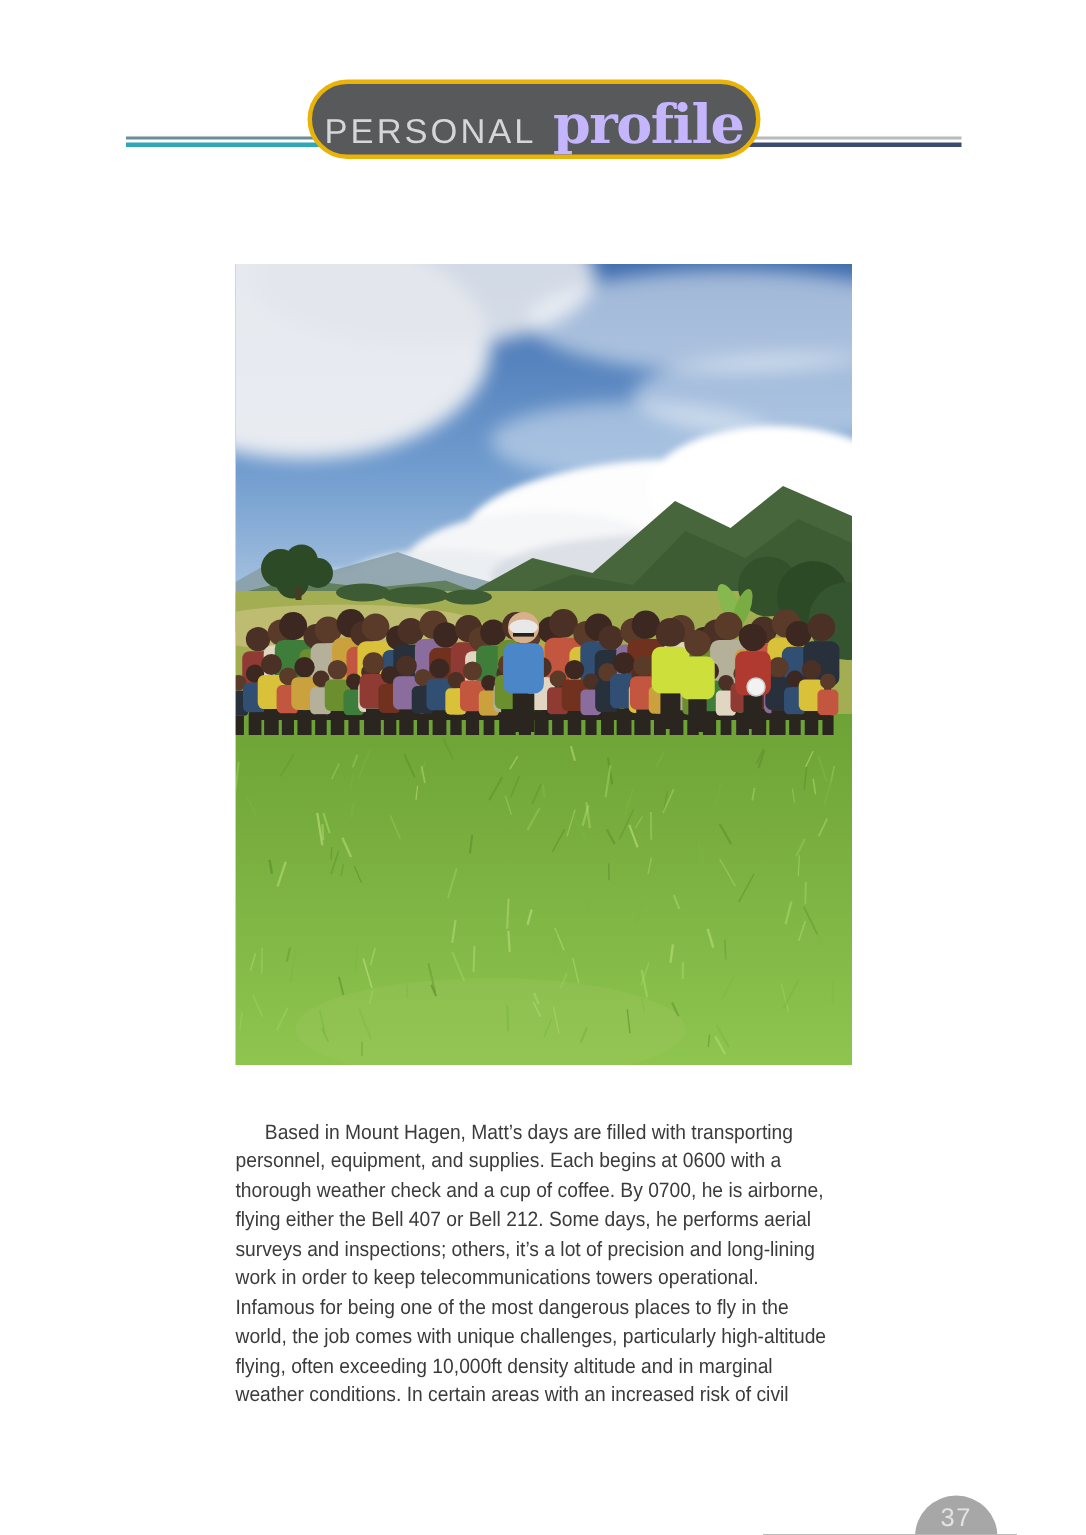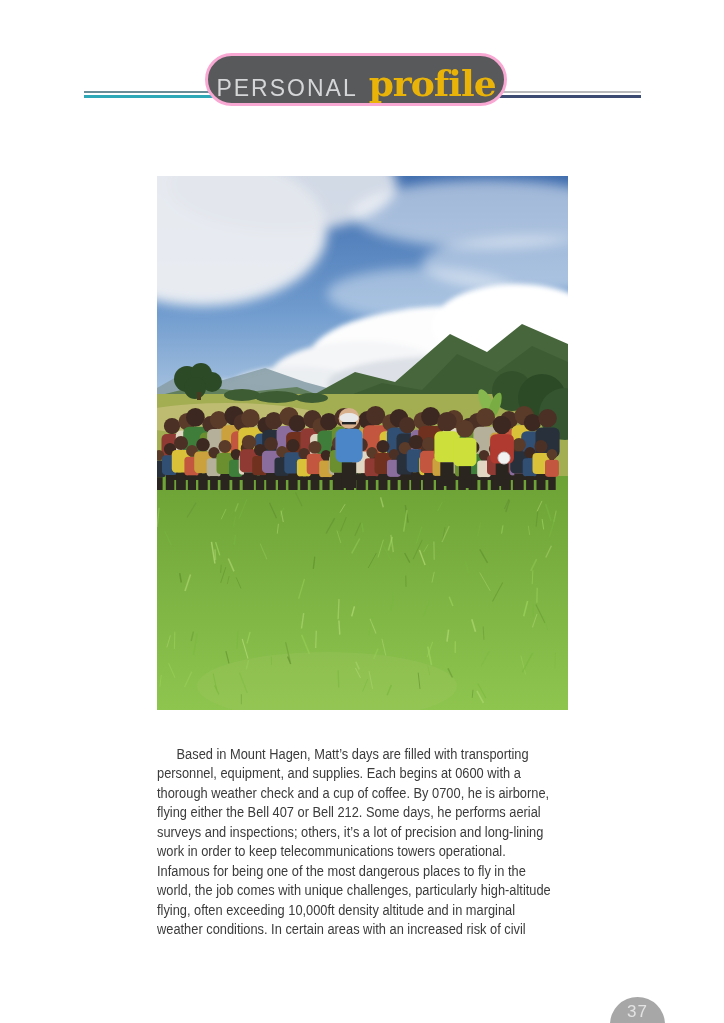--- a/index.html
+++ b/index.html
@@ -13,35 +13,35 @@
   }
   
   .rule{position:absolute;z-index:1;}
   .rule.l-top{left:84px;top:91px;width:150px;height:2px;}
   .rule.l-bot{left:84px;top:95px;width:150px;height:3px;}
   .rule.r-top{left:478px;top:91px;width:163px;height:2px;}
   .rule.r-bot{left:478px;top:95px;width:163px;height:3px;}
   .badge{
     position:absolute;left:205px;top:53px;width:302px;height:53px;
     border-radius:28px;z-index:2;
-    border:3px solid #f9a8d4;
+    border:3px solid #eab308;
     box-sizing:border-box;
     display:flex;align-items:baseline;justify-content:center;gap:11px;
     padding-top:9px;
     text-align:center;
   }
   .badge .w1{
     font-family:"Liberation Sans",sans-serif;
     font-size:23px;font-weight:400;letter-spacing:2px;
     color:#d5d6d7;line-height:1.35;
   }
   .badge .w2{
     font-family:"DejaVu Serif",serif;
     font-size:36px;font-weight:bold;letter-spacing:-1px;
-    color:#eab308;line-height:1;
+    color:#c4b5fd;line-height:1;
   }
   
   figure.photo{
     position:absolute;left:157px;top:176px;width:411px;height:534px;
     margin:0;overflow:hidden;background:#9db8d4;
   }
   figure.photo svg{display:block;}
   
   p.body-text{
     position:absolute;left:157px;top:745px;width:465px;

